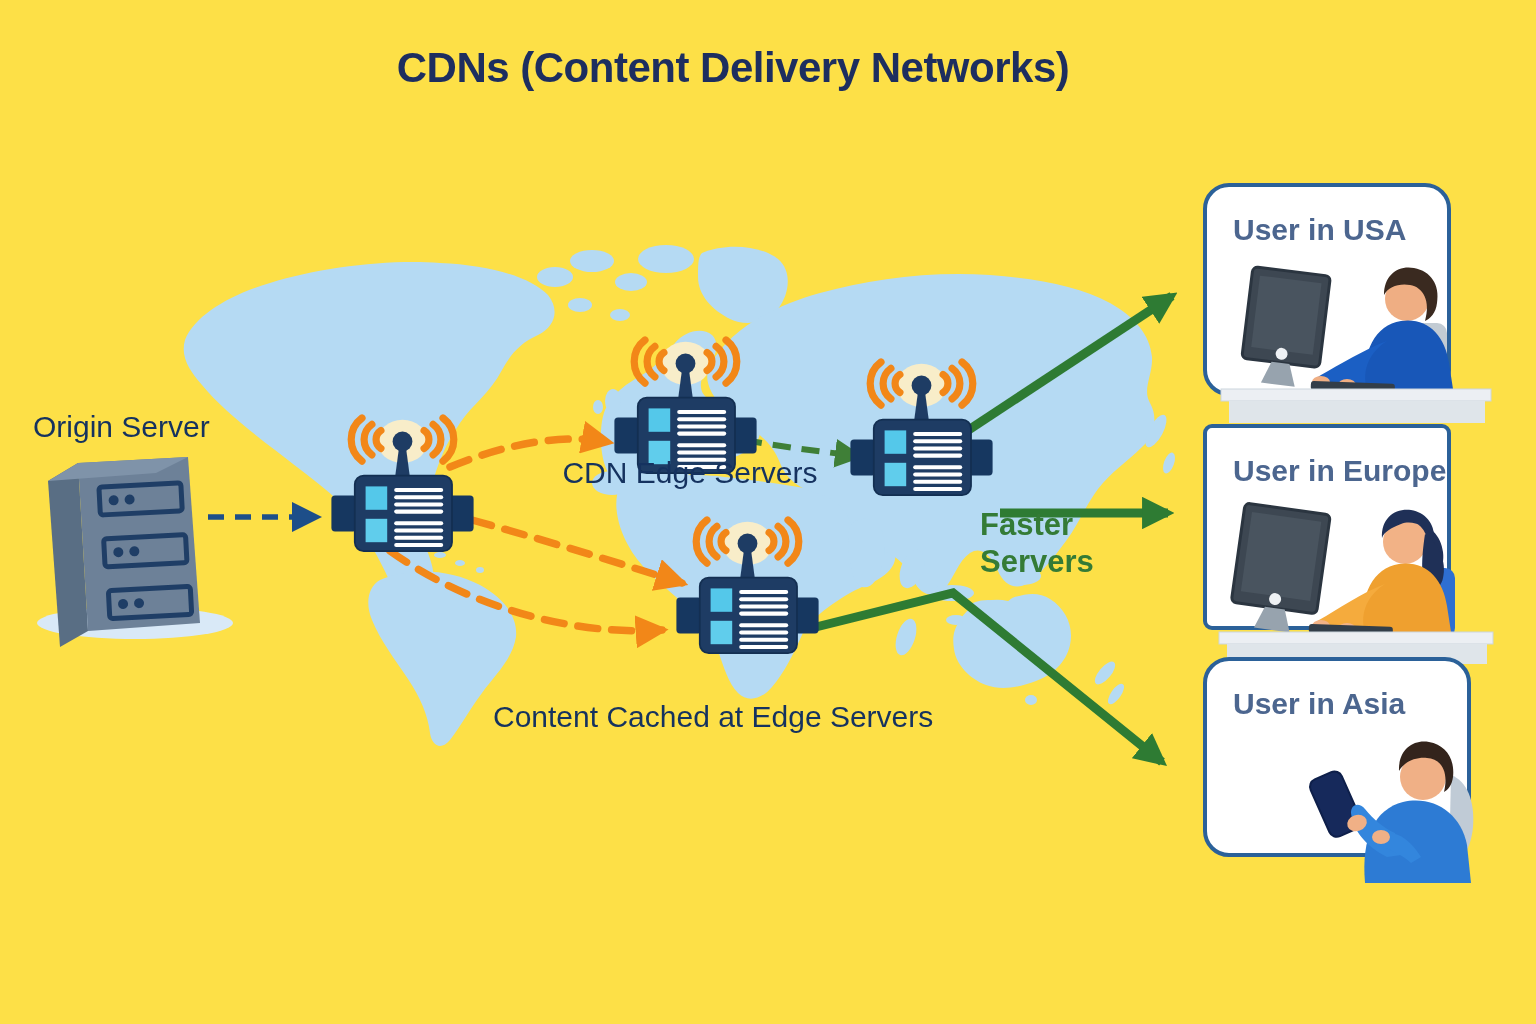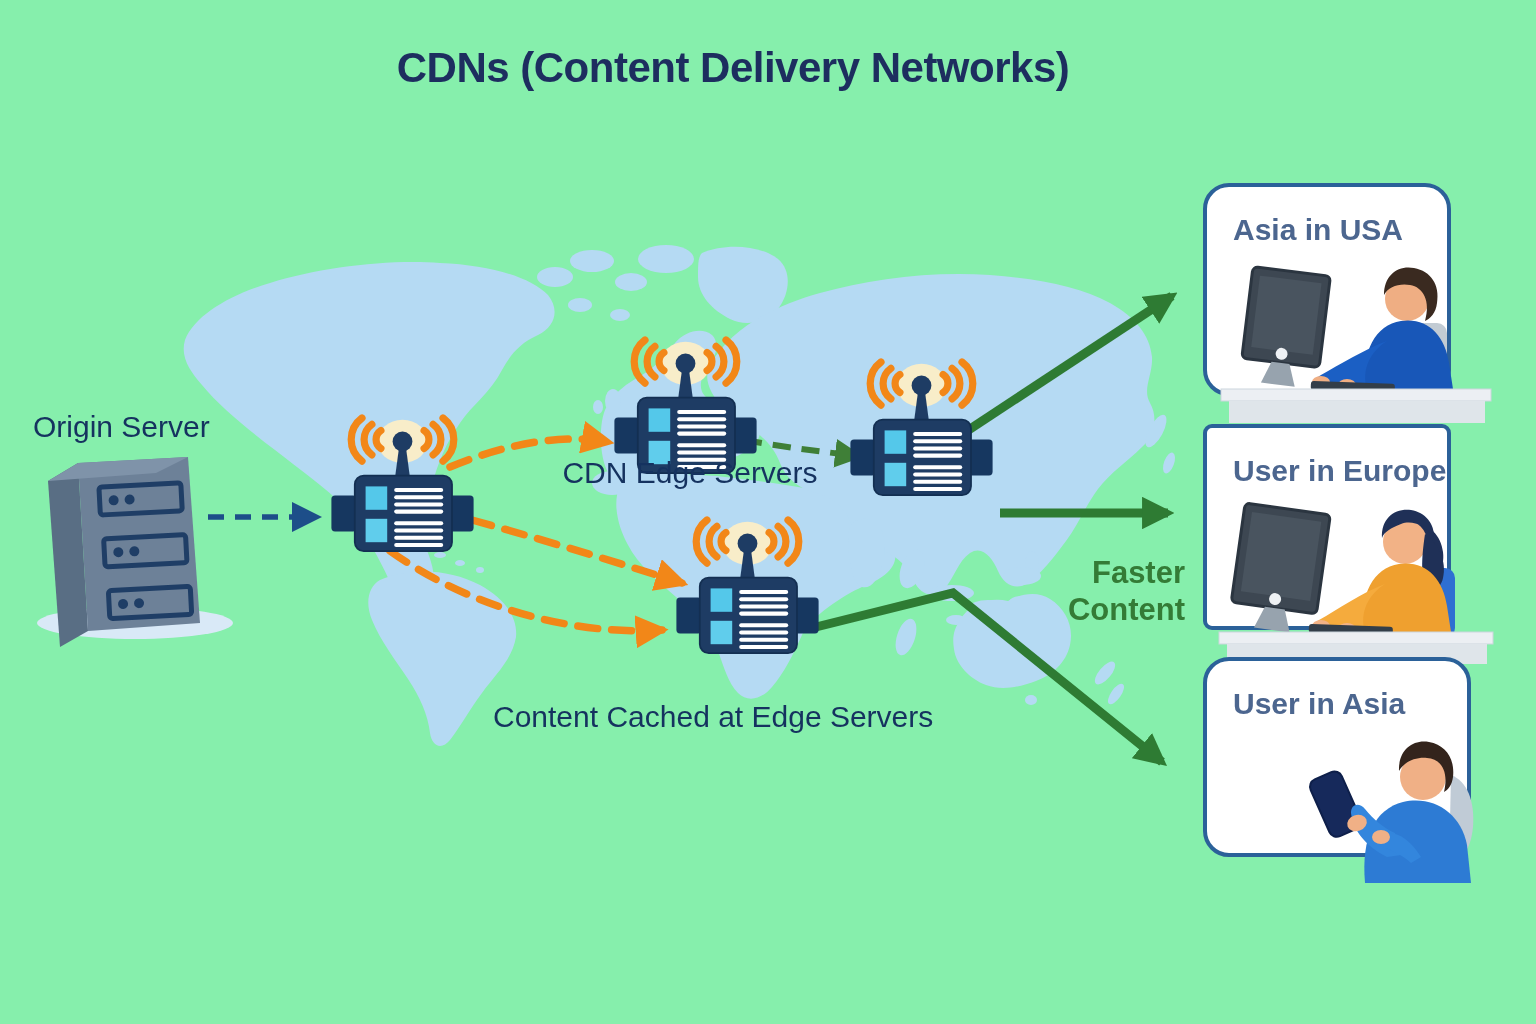--- a/index.html
+++ b/index.html
@@ -1,32 +1,32 @@
 <!DOCTYPE html>
 <html><head>
 <meta charset="utf-8">
 <style>
   html,body{margin:0;padding:0;background:#ffffff;}
   #canvas{
-    position:relative;width:1536px;height:1024px;background:#86efac;overflow:hidden;
+    position:relative;width:1536px;height:1024px;background:#fde047;overflow:hidden;
     font-family:"Liberation Sans", sans-serif;
   }
   .abs{position:absolute;}
   #title{
     left:0;top:44px;width:1466px;text-align:center;
     font-size:42px;font-weight:700;color:#1d2e5f;letter-spacing:-0.5px;
   }
   .diagram-label{
     font-weight:400;color:#15325f;font-size:30px;white-space:nowrap;
   }
   #origin-label{left:33px;top:410px;}
   #cdn-edge-label{left:540px;top:456px;width:300px;text-align:center;}
   #cached-label{left:493px;top:700px;width:450px;text-align:left;}
   #faster-label{
-    left:980px;top:554px;width:205px;text-align:right;
+    left:980px;top:506px;width:205px;text-align:left;
     color:#347b36;font-weight:700;font-size:31px;line-height:37px;
   }
   .user-card{
     width:240px;height:205px;border:4px solid #2b6199;border-radius:26px;
     background:#ffffff;overflow:visible;
   }
   #card-usa{left:1203px;top:183px;height:205px;}
   #card-europe{left:1203px;top:424px;height:198px;border-radius:9px;}
   #card-asia{left:1203px;top:657px;height:192px;padding-left:20px;}
   .card-label{
@@ -205,25 +205,25 @@
     <use href="#edgeServer" x="0" y="0" transform="translate(836,353) scale(0.9)"></use>
     <use href="#edgeServer" x="0" y="0" transform="translate(662,511) scale(0.9)"></use>
   </svg>
 
   <div id="title" class="abs">CDNs (Content Delivery Networks)</div>
   <div id="origin-label" class="abs diagram-label">Origin Server</div>
   <div id="cdn-edge-label" class="abs diagram-label">CDN Edge Servers</div>
   <div id="cached-label" class="abs diagram-label">Content Cached at Edge Servers</div>
   <div id="faster-label" class="abs">
     <div>Faster</div>
-    <div>Content</div>
+    <div>Servers</div>
   </div>
 
   <div id="card-usa" class="abs user-card">
-    <div class="card-label">Asia in USA</div>
+    <div class="card-label">User in USA</div>
     <svg class="illus" width="300" height="200" viewBox="0 0 300 200">
       <rect x="196" y="100" width="36" height="66" rx="10" fill="#c2cbd3"></rect>
       <circle cx="192" cy="76" r="22" fill="#efae83"></circle>
       <path d="M169,72 C169,52 183,42 199,45 C216,48 225,62 222,80 C221,90 215,96 210,98 C216,78 208,64 195,62 C184,60 173,64 169,72 Z" fill="#3a2a20"></path>
       <path d="M150,166 C147,128 160,102 186,98 C212,94 230,112 234,140 L238,166
                L150,166 Z" fill="#1857b8"></path>
       <path d="M172,118 C150,126 124,142 106,152 C99,156 99,162 106,165 L152,166 C146,146 156,128 172,118 Z" fill="#1b5fc4"></path>
       <ellipse cx="106" cy="159" rx="9" ry="6" fill="#efae83"></ellipse>
       <ellipse cx="132" cy="162" rx="9" ry="6" fill="#efae83"></ellipse>
       <g transform="rotate(7 70 95)">

